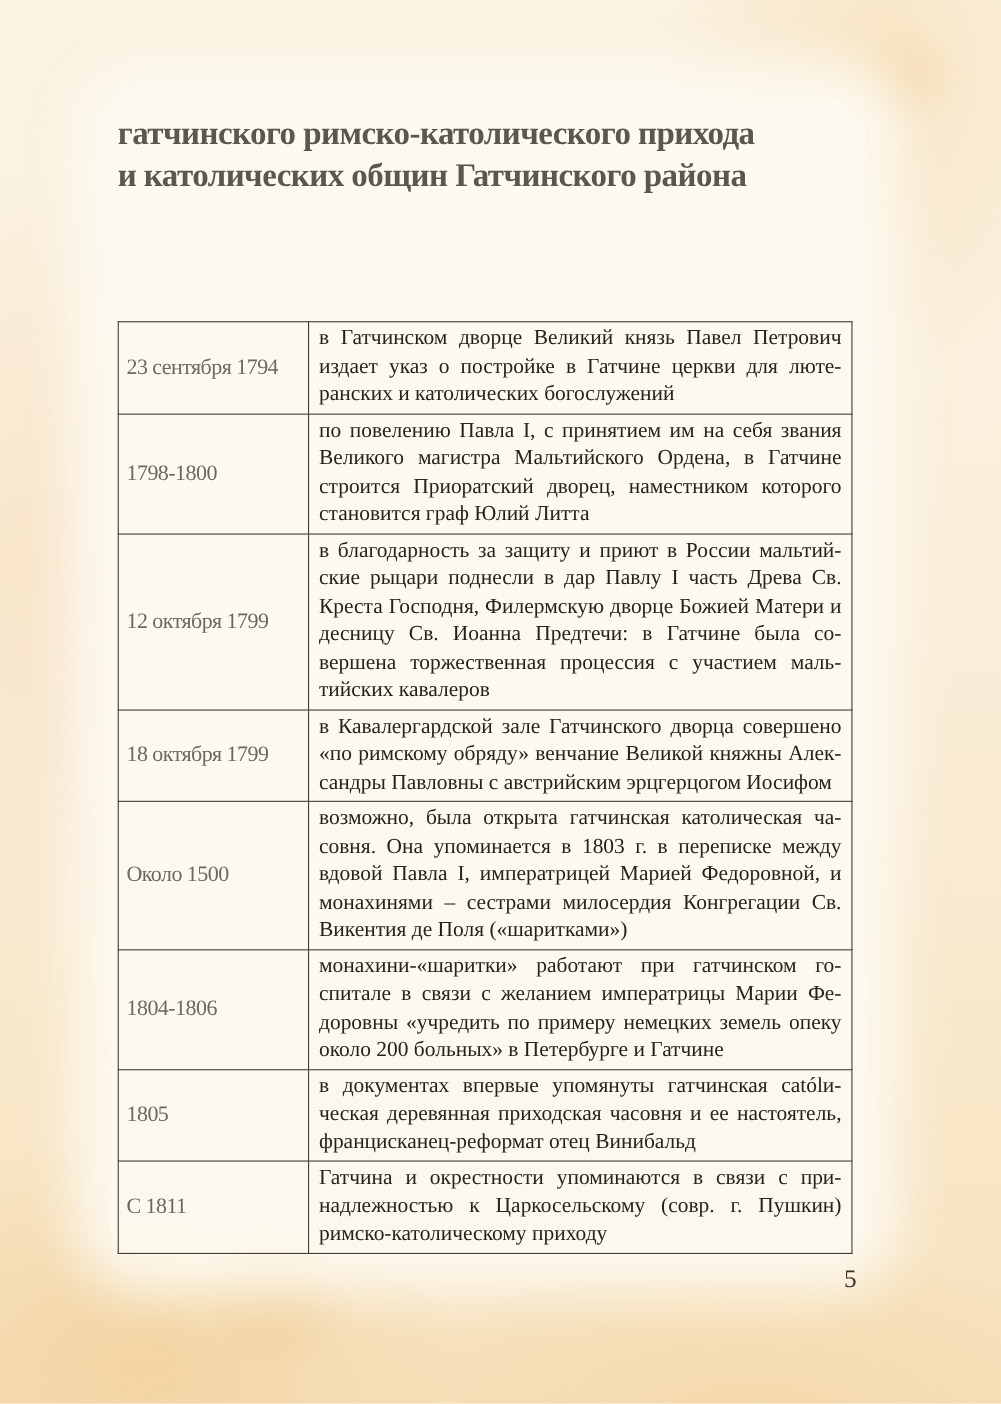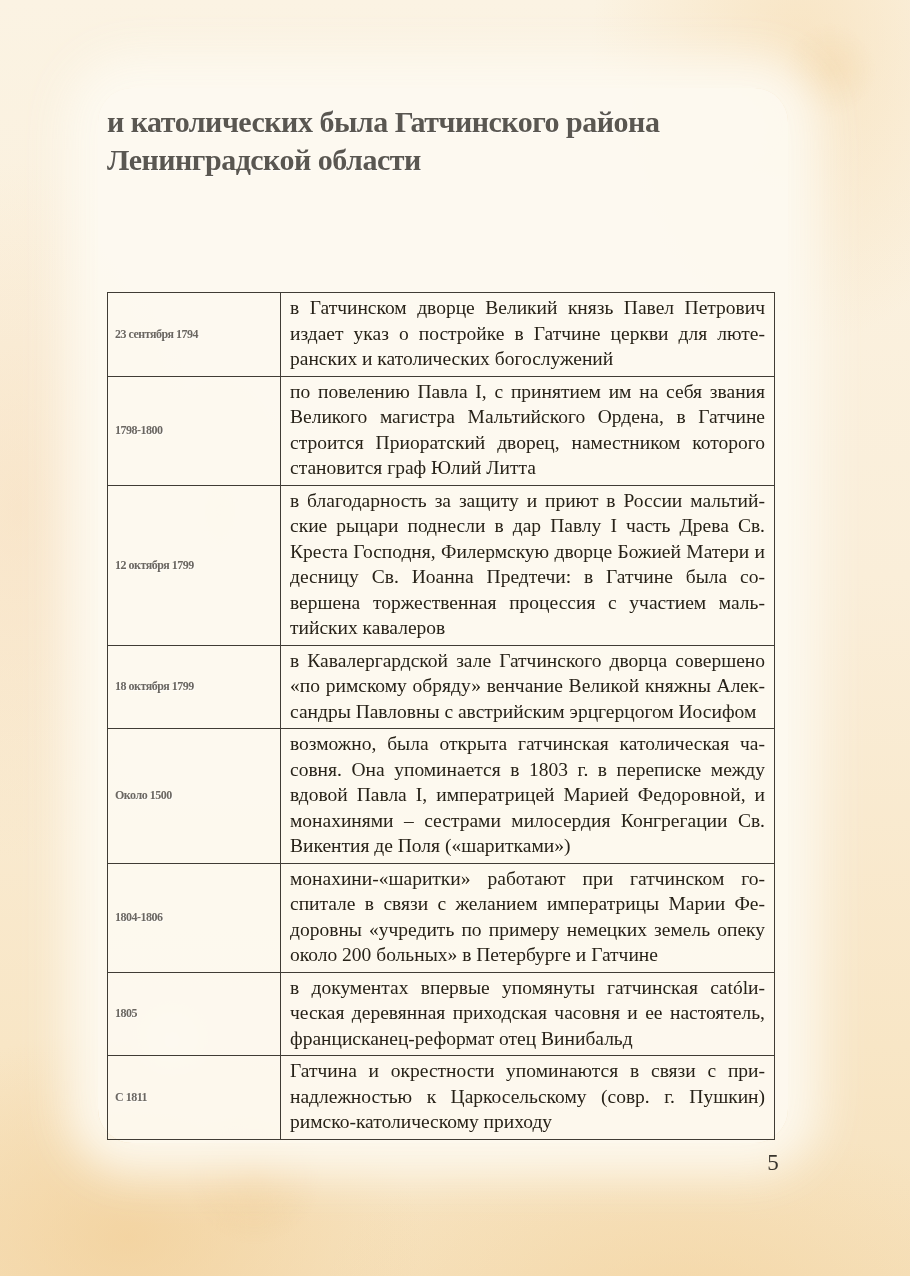--- a/index.html
+++ b/index.html
@@ -82,22 +82,22 @@
     border-collapse: collapse;
     table-layout: fixed;
   }
   .dates-table td {
     border: 1.5px solid #403c35;
     vertical-align: middle;
   }
   .date-cell {
     width: 162px;
     padding: 3px 3px 3px 7px;
-    font-weight: 700;
-    font-size: 12px;
+    font-weight: 400;
+    font-size: 20px;
     letter-spacing: -0.5px;
     color: #6b6761;
     white-space: nowrap;
     text-shadow: 1px 1px 0 rgba(255,255,255,0.65);
   }
   .desc-cell {
     padding: 2px 9px 4px 9px;
     font-size: 19.5px;
     line-height: 25.5px;
     color: #272218;
@@ -120,22 +120,22 @@
 <div class="page">
 
   <div class="watermark-blob blob-a"></div>
   <div class="watermark-blob blob-b"></div>
   <div class="watermark-blob blob-c"></div>
 
   <div class="content-panel"></div>
 
   <div class="header">
     <div class="subtitle-block">
-      <div class="page-subtitle-line">и католических была Гатчинского района</div>
-      <div class="page-subtitle-line">Ленинградской области</div>
+      <div class="page-subtitle-line">гатчинского римско-католического прихода</div>
+      <div class="page-subtitle-line">и католических общин Гатчинского района</div>
     </div>
   </div>
 
   <table class="dates-table">
     <tbody>
       <tr>
         <td class="date-cell">23 сентября 1794</td>
         <td class="desc-cell">в Гатчинском дворце Великий князь Павел Петрович издает указ о постройке в Гатчине церкви для люте­ранских и католических богослужений</td>
       </tr>
       <tr>

